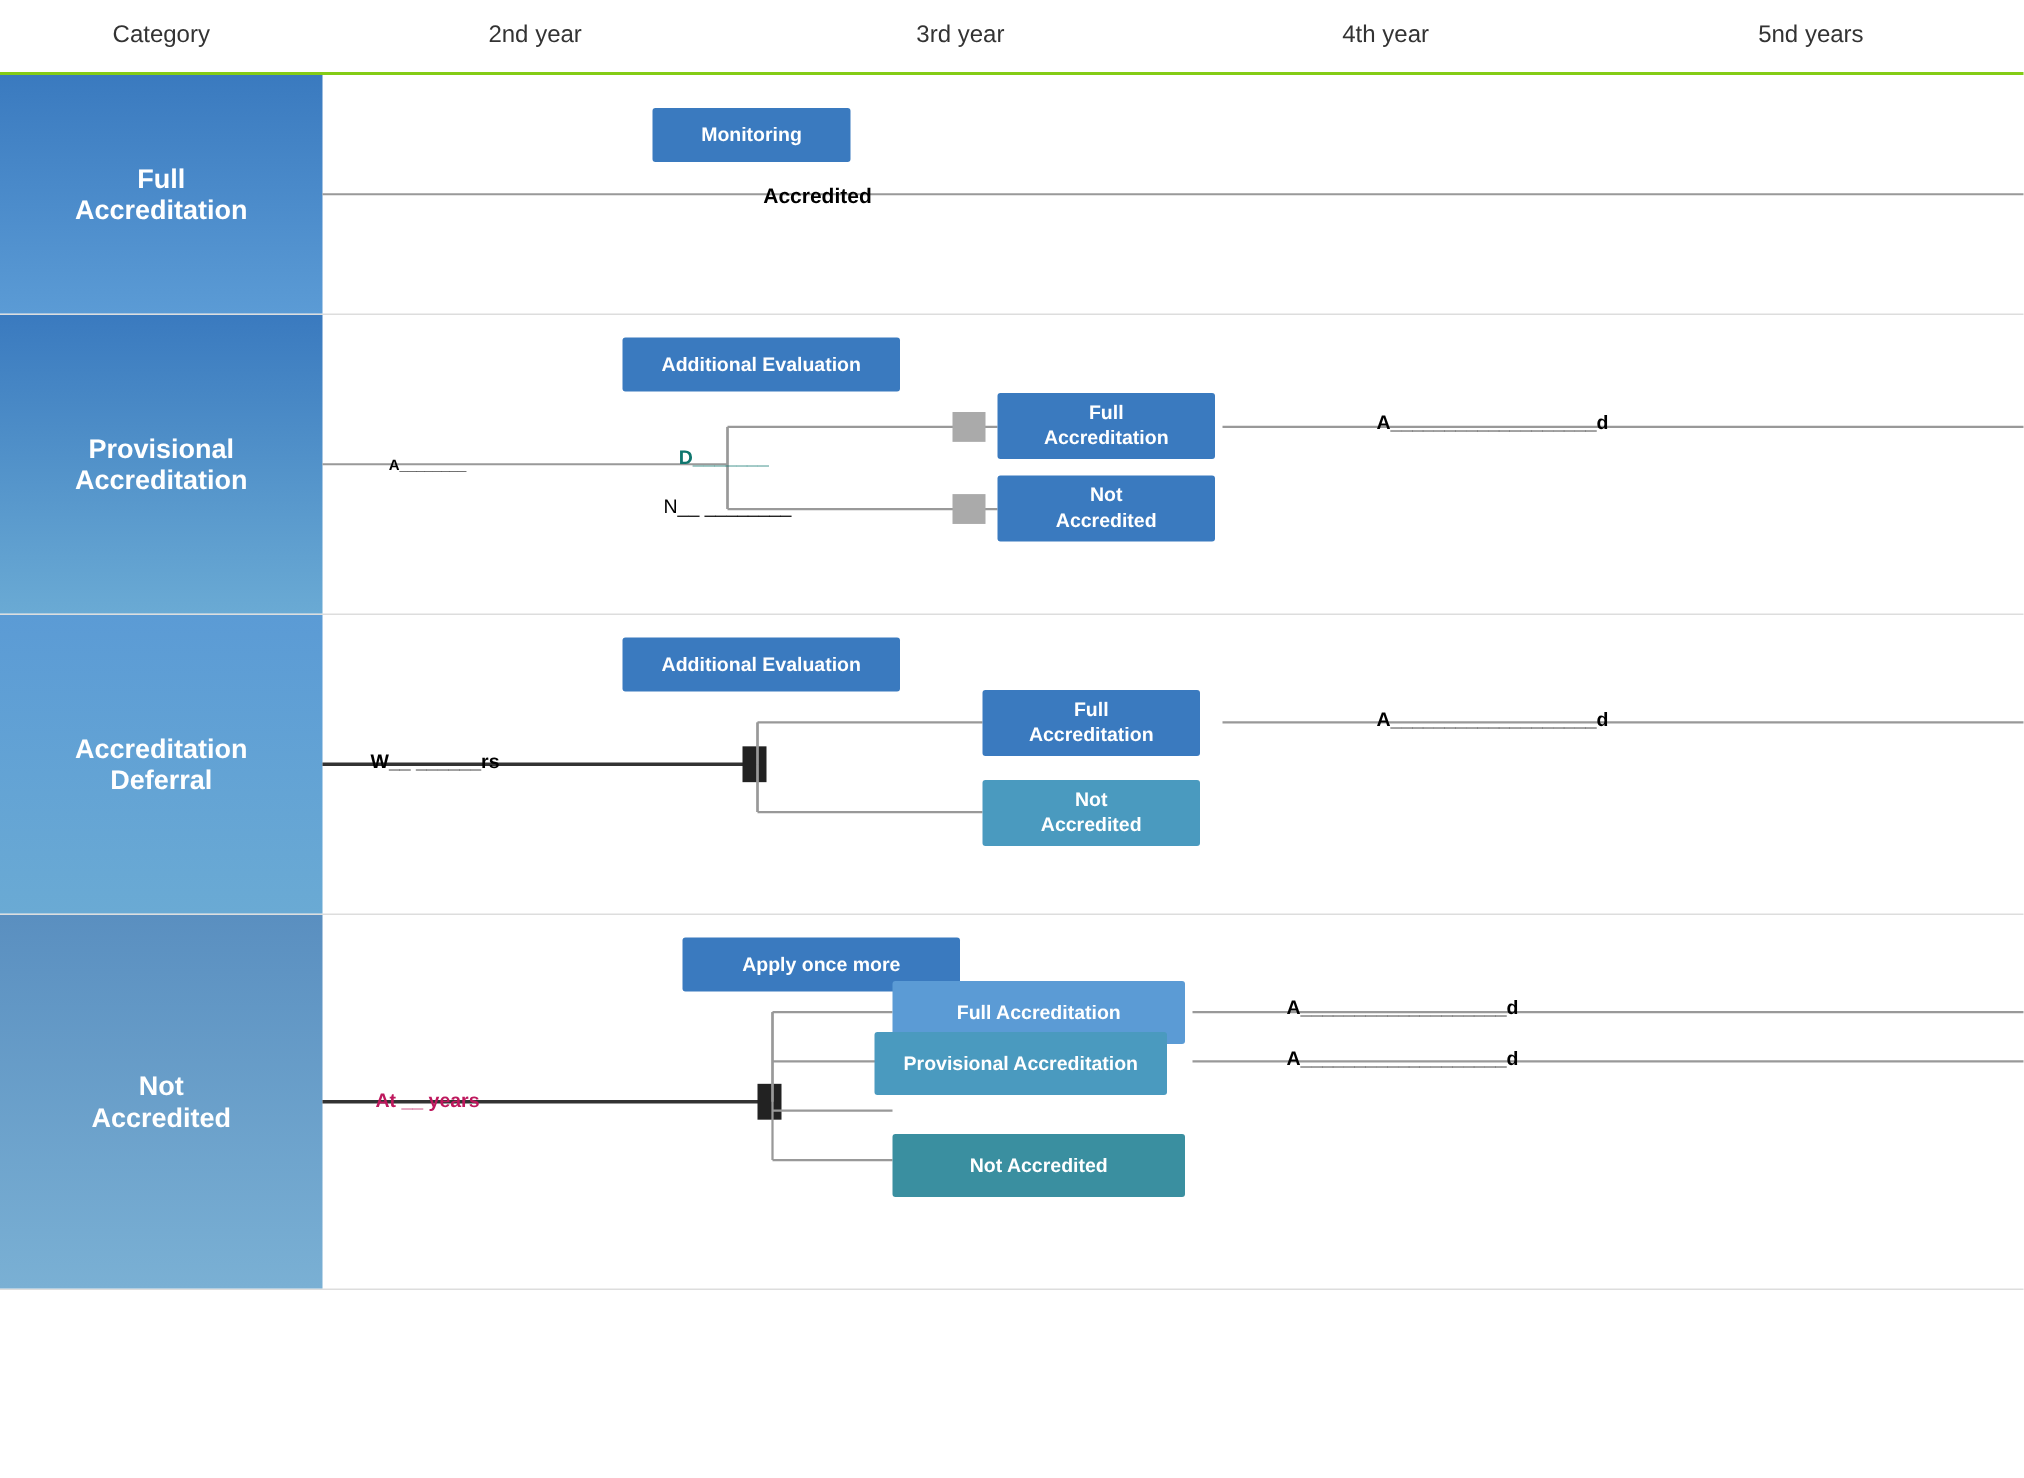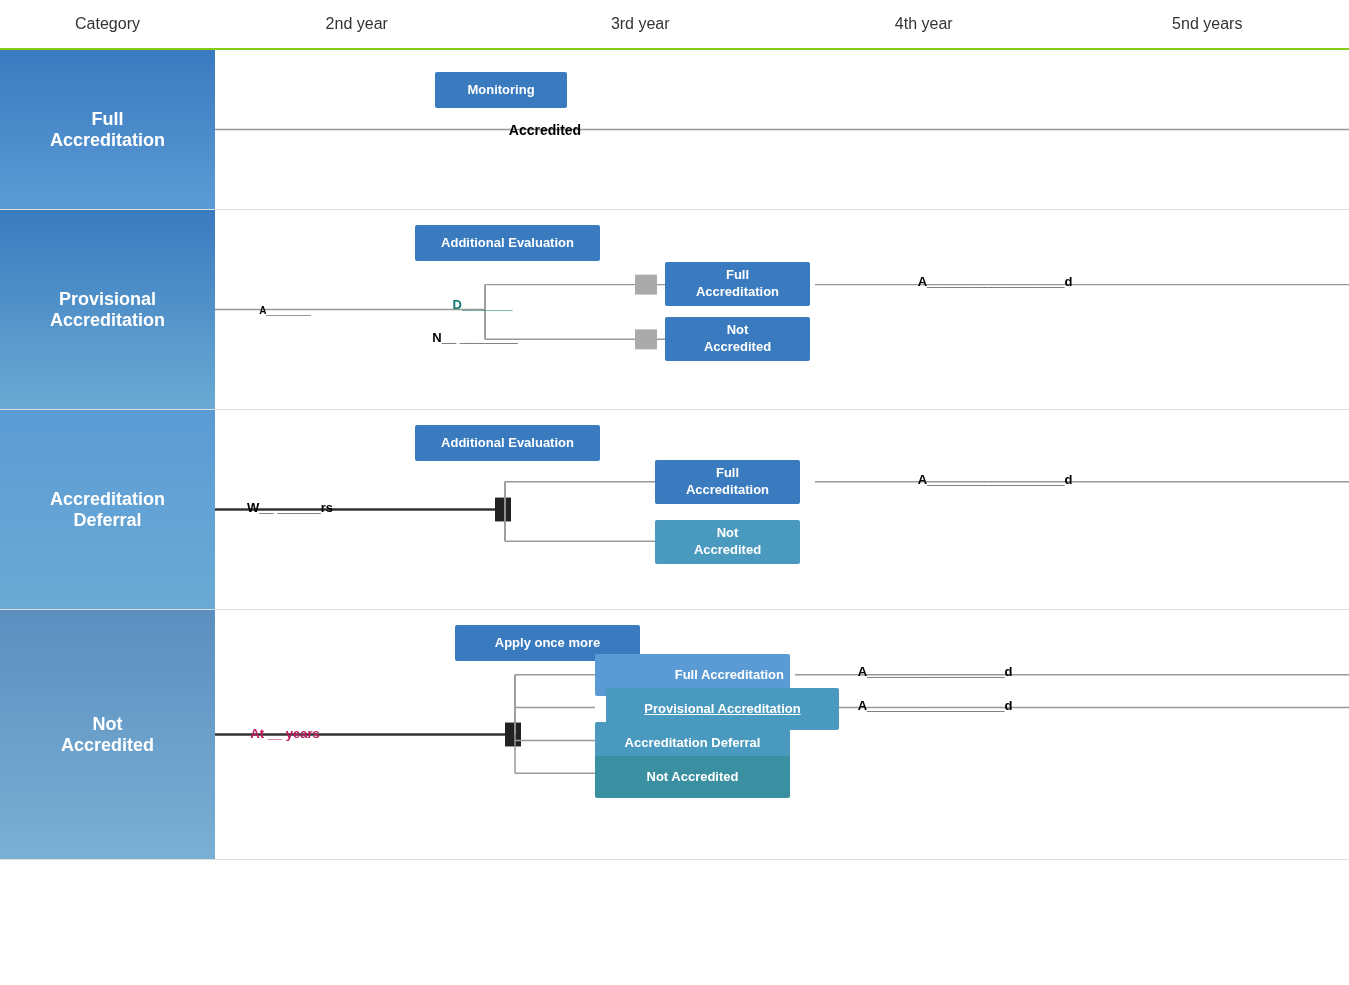--- a/index.html
+++ b/index.html
@@ -81,21 +81,21 @@
       justify-content: center;
       text-align: center;
       color: #fff;
       font-size: 13px;
       font-weight: bold;
       border-radius: 2px;
       padding: 4px 6px;
       line-height: 1.3;
     }
     .box-blue-mid { background-color: #3a7abf; }
-    .box-blue-light { background-color: #5b9bd5; justify-content: flex-end; }
+    .box-blue-light { background-color: #5b9bd5; }
     .box-teal { background-color: #4a9abf; }
 
     
     .row-full { height: 160px; }
     .row-provisional { height: 200px; }
     .row-deferral { height: 200px; }
     .row-not-accredited { height: 250px; }
 
   </style>
 </head>
@@ -173,21 +173,21 @@
       </div>
 
       <div class="box" style="left:5px; top:88px; width:130px; height:24px; color:#000; font-weight:bold; background:transparent; font-size:10px;">
         <span>A________</span>
       </div>
 
       <div class="box" style="left:220px; top:83px; width:95px; height:24px; color:#0f766e; font-weight:bold; background:transparent; font-size:13px;">
         <span>D_______</span>
       </div>
 
-      <div class="box" style="left:200px; top:116px; width:120px; height:24px; color:#000; font-weight:bold; background:transparent; font-size:13px;">
+      <div class="box" style="left:210px; top:116px; width:120px; height:24px; color:#000; font-weight:normal; background:transparent; font-size:13px;">
         <span>N__ ________</span>
       </div>
 
       <div class="box box-blue-mid" style="left:450px; top:52px; width:145px; height:44px;">
         <span>Full<br>Accreditation</span>
       </div>
 
       <div class="box box-blue-mid" style="left:450px; top:107px; width:145px; height:44px;">
         <span>Not<br>Accredited</span>
       </div>
@@ -270,27 +270,24 @@
       </div>
 
       <div class="box" style="left:5px; top:112px; width:130px; height:24px; color:#be185d; font-weight:bold; background:transparent; font-size:13px;">
         <span>At __ years</span>
       </div>
 
       <div class="box box-blue-light" style="left:380px; top:44px; width:195px; height:42px;">
         <span>Full Accreditation</span>
       </div>
 
-      <div class="box box-teal" style="left:391px; top:78px; width:233px; height:42px;text-decoration:underline;">
+      <div class="box box-teal" style="left:368px; top:78px; width:195px; height:42px;">
         <span>Provisional Accreditation</span>
       </div>
 
-      <div class="box" style="left:380px; top:112px; width:195px; height:42px; background-color:#4a9abf;">
-        <span>Accreditation Deferral</span>
-      </div>
 
       <div class="box" style="left:380px; top:146px; width:195px; height:42px; background-color:#3a8fa0;">
         <span>Not Accredited</span>
       </div>
 
       <div class="box" style="left:590px; top:50px; width:260px; height:24px; color:#000; font-weight:bold; background:transparent; font-size:13px;">
         <span>A___________________d</span>
       </div>
       <div class="box" style="left:590px; top:84px; width:260px; height:24px; color:#000; font-weight:bold; background:transparent; font-size:13px;">
         <span>A___________________d</span>

